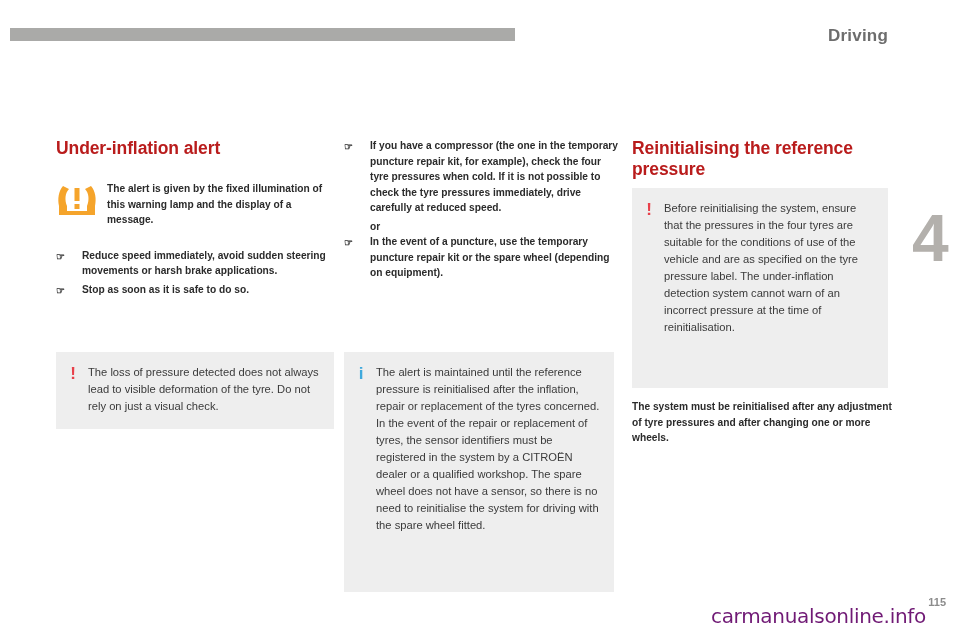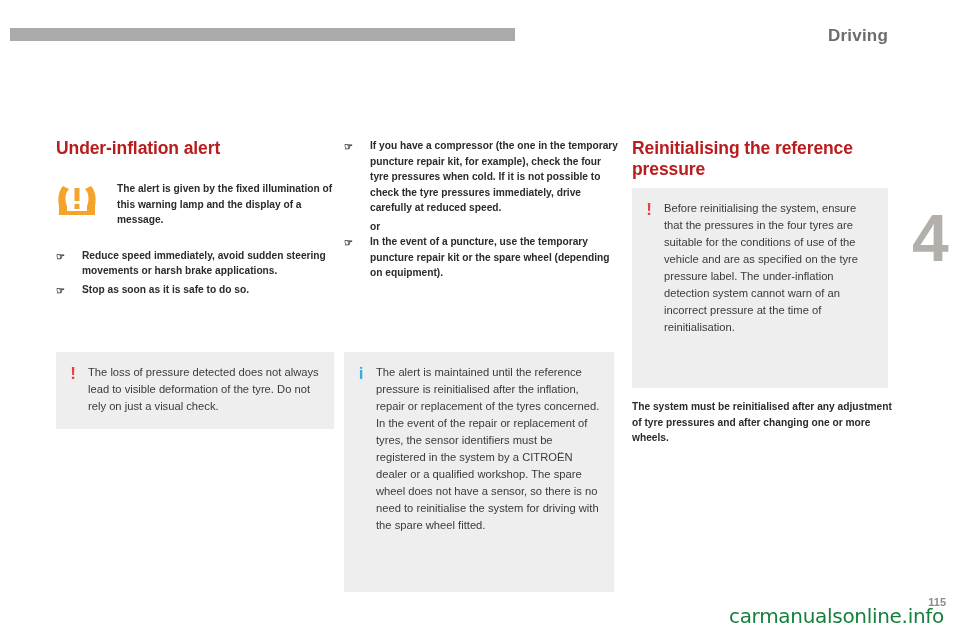--- a/index.html
+++ b/index.html
@@ -69,21 +69,21 @@
     font-weight: bold;
     color: #b91c1c;
     letter-spacing: -0.1px;
     line-height: 1.22;
   }
 
   
   .lamp-block {
     display: flex;
     align-items: flex-start;
-    gap: 19px;
+    gap: 9px;
     margin-bottom: 20px;
   }
   .tpms-icon {
     flex: 0 0 auto;
     width: 42px;
     height: 34px;
     margin-top: 1px;
   }
   .lamp-text {
     font-size: 10.2px;
@@ -189,24 +189,24 @@
     width: 270px;
     font-size: 10.2px;
     font-weight: bold;
     line-height: 1.52;
     color: #2b2b2b;
   }
 
   
   .watermark {
     position: absolute;
-    right: 16px;
+    right: 34px;
     bottom: 12px;
     font-size: 20px;
-    color: #15803d;
+    color: #701a75;
     letter-spacing: -0.3px;
     font-family: "DejaVu Sans", sans-serif;
   }
   .page-number {
     position: absolute;
     right: 14px;
     bottom: 32px;
     font-size: 11px;
     font-weight: bold;
     color: #8c8c8c;

